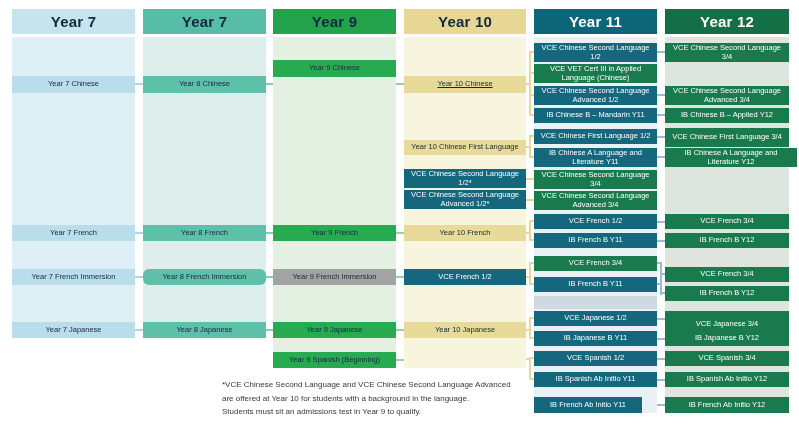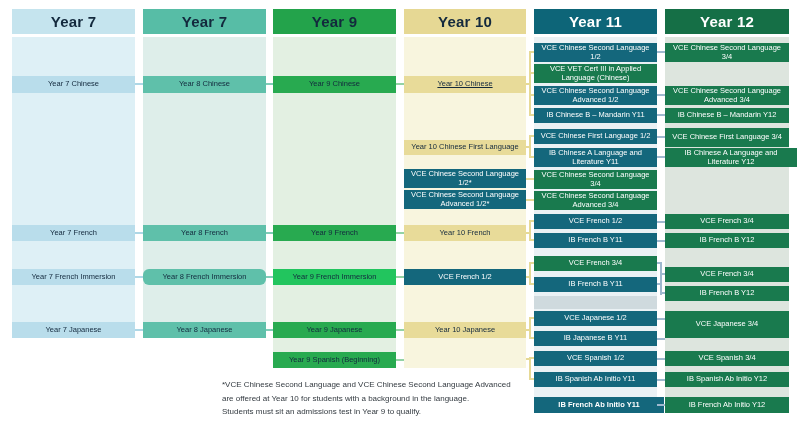--- a/index.html
+++ b/index.html
@@ -45,23 +45,23 @@
     <div class="pbox" style="left: 12px; top: 269px; width: 123px; height: 16px; background: rgb(185, 221, 235); color: rgb(19, 41, 61);">Year 7 French Immersion</div>
     <div class="pbox" style="left: 12px; top: 322px; width: 123px; height: 16px; background: rgb(185, 221, 235); color: rgb(19, 41, 61);">Year 7 Japanese</div>
     <div class="col-body" style="left: 143px; top: 37px; width: 123px; height: 301px; background: rgb(222, 238, 234);"></div>
     <div class="col-header" style="left: 143px; top: 9px; width: 123px; height: 25px; background: rgb(87, 189, 166); color: rgb(19, 41, 61);">Year 7</div>
     <div class="pbox" style="left: 143px; top: 76px; width: 123px; height: 17px; background: rgb(95, 192, 170); color: rgb(19, 41, 61);">Year 8 Chinese</div>
     <div class="pbox" style="left: 143px; top: 225px; width: 123px; height: 16px; background: rgb(95, 192, 170); color: rgb(19, 41, 61);">Year 8 French</div>
     <div class="pbox" style="left: 143px; top: 269px; width: 123px; height: 16px; background: rgb(95, 192, 170); color: rgb(19, 41, 61); border-radius: 6px;">Year 8 French Immersion</div>
     <div class="pbox" style="left: 143px; top: 322px; width: 123px; height: 16px; background: rgb(95, 192, 170); color: rgb(19, 41, 61);">Year 8 Japanese</div>
     <div class="col-body" style="left: 273px; top: 37px; width: 123px; height: 331px; background: rgb(227, 240, 226);"></div>
     <div class="col-header" style="left: 273px; top: 9px; width: 123px; height: 25px; background: rgb(35, 163, 75); color: rgb(19, 41, 61);">Year 9</div>
-    <div class="pbox" style="left: 273px; top: 76px; width: 123px; height: 17px; background: rgb(40, 170, 80); color: rgb(19, 41, 61);">Year 9 Chinese</div>
+    <div class="pbox" style="left: 273px; top: 60px; width: 123px; height: 17px; background: rgb(40, 170, 80); color: rgb(19, 41, 61);">Year 9 Chinese</div>
     <div class="pbox" style="left: 273px; top: 225px; width: 123px; height: 16px; background: rgb(40, 170, 80); color: rgb(19, 41, 61);">Year 9 French</div>
-    <div class="pbox" style="left: 273px; top: 269px; width: 123px; height: 16px; background: #22c55e; color: rgb(19, 41, 61);">Year 9 French Immersion</div>
+    <div class="pbox" style="left: 273px; top: 269px; width: 123px; height: 16px; background: #a3a3a3; color: rgb(19, 41, 61);">Year 9 French Immersion</div>
     <div class="pbox" style="left: 273px; top: 322px; width: 123px; height: 16px; background: rgb(40, 170, 80); color: rgb(19, 41, 61);">Year 9 Japanese</div>
     <div class="pbox" style="left: 273px; top: 352px; width: 123px; height: 16px; background: rgb(40, 170, 80); color: rgb(19, 41, 61);">Year 9 Spanish (Beginning)</div>
     <div class="col-body" style="left: 404px; top: 37px; width: 122px; height: 331px; background: rgb(248, 245, 222);"></div>
     <div class="col-header" style="left: 404px; top: 9px; width: 122px; height: 25px; background: rgb(230, 216, 148); color: rgb(19, 41, 61);">Year 10</div>
     <div class="pbox" style="left: 404px; top: 76px; width: 122px; height: 17px; background: rgb(232, 219, 153); color: rgb(19, 41, 61); text-decoration: underline;">Year 10 Chinese</div>
     <div class="pbox" style="left: 404px; top: 140px; width: 122px; height: 15px; background: rgb(232, 219, 153); color: rgb(19, 41, 61);">Year 10 Chinese First Language</div>
     <div class="pbox" style="left: 404px; top: 169px; width: 122px; height: 19px; background: rgb(20, 103, 124); color: rgb(255, 255, 255);">VCE Chinese Second Language 1/2*</div>
     <div class="pbox" style="left: 404px; top: 190px; width: 122px; height: 19px; background: rgb(20, 103, 124); color: rgb(255, 255, 255);">VCE Chinese Second Language Advanced 1/2*</div>
     <div class="pbox" style="left: 404px; top: 225px; width: 122px; height: 16px; background: rgb(232, 219, 153); color: rgb(19, 41, 61);">Year 10 French</div>
     <div class="pbox" style="left: 404px; top: 269px; width: 122px; height: 16px; background: rgb(20, 103, 124); color: rgb(255, 255, 255);">VCE French 1/2</div>
@@ -78,33 +78,34 @@
     <div class="pbox" style="left: 534px; top: 191px; width: 123px; height: 19px; background: rgb(25, 122, 78); color: rgb(255, 255, 255);">VCE Chinese Second Language Advanced 3/4</div>
     <div class="pbox" style="left: 534px; top: 214px; width: 123px; height: 15px; background: rgb(20, 103, 124); color: rgb(255, 255, 255);">VCE French 1/2</div>
     <div class="pbox" style="left: 534px; top: 233px; width: 123px; height: 15px; background: rgb(20, 103, 124); color: rgb(255, 255, 255);">IB French B Y11</div>
     <div class="pbox" style="left: 534px; top: 256px; width: 123px; height: 15px; background: rgb(25, 122, 78); color: rgb(255, 255, 255);">VCE French 3/4</div>
     <div class="pbox" style="left: 534px; top: 277px; width: 123px; height: 15px; background: rgb(20, 103, 124); color: rgb(255, 255, 255);">IB French B Y11</div>
     <div class="pbox" style="left: 534px; top: 296px; width: 123px; height: 13px; background: rgb(207, 218, 222); color: rgb(207, 218, 222);"></div>
     <div class="pbox" style="left: 534px; top: 311px; width: 123px; height: 15px; background: rgb(20, 103, 124); color: rgb(255, 255, 255);">VCE Japanese 1/2</div>
     <div class="pbox" style="left: 534px; top: 331px; width: 123px; height: 15px; background: rgb(20, 103, 124); color: rgb(255, 255, 255);">IB Japanese B Y11</div>
     <div class="pbox" style="left: 534px; top: 351px; width: 123px; height: 15px; background: rgb(20, 103, 124); color: rgb(255, 255, 255);">VCE Spanish 1/2</div>
     <div class="pbox" style="left: 534px; top: 372px; width: 123px; height: 15px; background: rgb(20, 103, 124); color: rgb(255, 255, 255);">IB Spanish Ab Initio Y11</div>
-    <div class="pbox" style="left: 534px; top: 397px; width: 130px; height: 16px; background: rgb(20, 103, 124); color: rgb(255, 255, 255); font-weight: bold;">IB French Ab Initio Y11</div>
+    <div class="pbox" style="left: 534px; top: 397px; width: 108px; height: 16px; background: rgb(20, 103, 124); color: rgb(255, 255, 255);">IB French Ab Initio Y11</div>
     <div class="col-body" style="left: 665px; top: 37px; width: 124px; height: 376px; background: rgb(221, 229, 222);"></div>
     <div class="col-header" style="left: 665px; top: 9px; width: 124px; height: 25px; background: rgb(21, 111, 70); color: rgb(255, 255, 255);">Year 12</div>
     <div class="pbox" style="left: 665px; top: 43px; width: 124px; height: 19px; background: rgb(25, 122, 78); color: rgb(255, 255, 255);">VCE Chinese Second Language 3/4</div>
     <div class="pbox" style="left: 665px; top: 86px; width: 124px; height: 19px; background: rgb(25, 122, 78); color: rgb(255, 255, 255);">VCE Chinese Second Language Advanced 3/4</div>
-    <div class="pbox" style="left: 665px; top: 108px; width: 124px; height: 15px; background: rgb(25, 122, 78); color: rgb(255, 255, 255);">IB Chinese B – Mandarin Y12</div>
+    <div class="pbox" style="left: 665px; top: 108px; width: 124px; height: 15px; background: rgb(25, 122, 78); color: rgb(255, 255, 255);">IB Chinese B – Applied Y12</div>
     <div class="pbox" style="left: 665px; top: 128px; width: 124px; height: 19px; background: rgb(25, 122, 78); color: rgb(255, 255, 255);">VCE Chinese First Language 3/4</div>
     <div class="pbox" style="left: 665px; top: 148px; width: 132px; height: 19px; background: rgb(25, 122, 78); color: rgb(255, 255, 255);">IB Chinese A Language and Literature Y12</div>
     <div class="pbox" style="left: 665px; top: 214px; width: 124px; height: 15px; background: rgb(25, 122, 78); color: rgb(255, 255, 255);">VCE French 3/4</div>
     <div class="pbox" style="left: 665px; top: 233px; width: 124px; height: 15px; background: rgb(25, 122, 78); color: rgb(255, 255, 255);">IB French B Y12</div>
     <div class="pbox" style="left: 665px; top: 267px; width: 124px; height: 15px; background: rgb(25, 122, 78); color: rgb(255, 255, 255);">VCE French 3/4</div>
     <div class="pbox" style="left: 665px; top: 286px; width: 124px; height: 15px; background: rgb(25, 122, 78); color: rgb(255, 255, 255);">IB French B Y12</div>
     <div class="pbox" style="left: 665px; top: 311px; width: 124px; height: 27px; background: rgb(25, 122, 78); color: rgb(255, 255, 255);">VCE Japanese 3/4</div>
+    <div class="pbox" style="left: 665px; top: 331px; width: 124px; height: 15px; background: rgb(25, 122, 78); color: rgb(255, 255, 255);">IB Japanese B Y12</div>
     <div class="pbox" style="left: 665px; top: 351px; width: 124px; height: 15px; background: rgb(25, 122, 78); color: rgb(255, 255, 255);">VCE Spanish 3/4</div>
     <div class="pbox" style="left: 665px; top: 372px; width: 124px; height: 15px; background: rgb(25, 122, 78); color: rgb(255, 255, 255);">IB Spanish Ab Initio Y12</div>
     <div class="pbox" style="left: 665px; top: 397px; width: 124px; height: 16px; background: rgb(25, 122, 78); color: rgb(255, 255, 255);">IB French Ab Initio Y12</div>
     <div class="seg" style="left: 135px; top: 83px; width: 8px; height: 2px; background: rgb(174, 215, 230);"></div>
     <div class="seg" style="left: 135px; top: 232px; width: 8px; height: 2px; background: rgb(174, 215, 230);"></div>
     <div class="seg" style="left: 135px; top: 276px; width: 8px; height: 2px; background: rgb(174, 215, 230);"></div>
     <div class="seg" style="left: 135px; top: 329px; width: 8px; height: 2px; background: rgb(174, 215, 230);"></div>
     <div class="seg" style="left: 266px; top: 83px; width: 7px; height: 2px; background: rgb(127, 204, 184);"></div>
     <div class="seg" style="left: 266px; top: 232px; width: 7px; height: 2px; background: rgb(127, 204, 184);"></div>
     <div class="seg" style="left: 266px; top: 276px; width: 7px; height: 2px; background: rgb(127, 204, 184);"></div>

